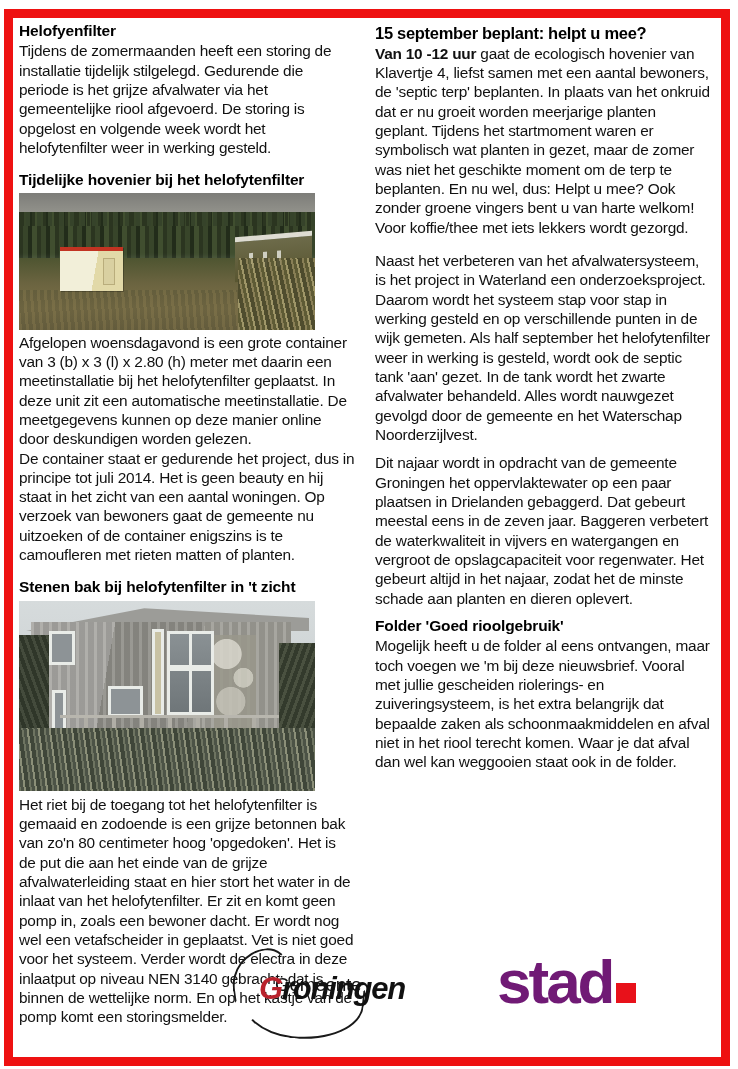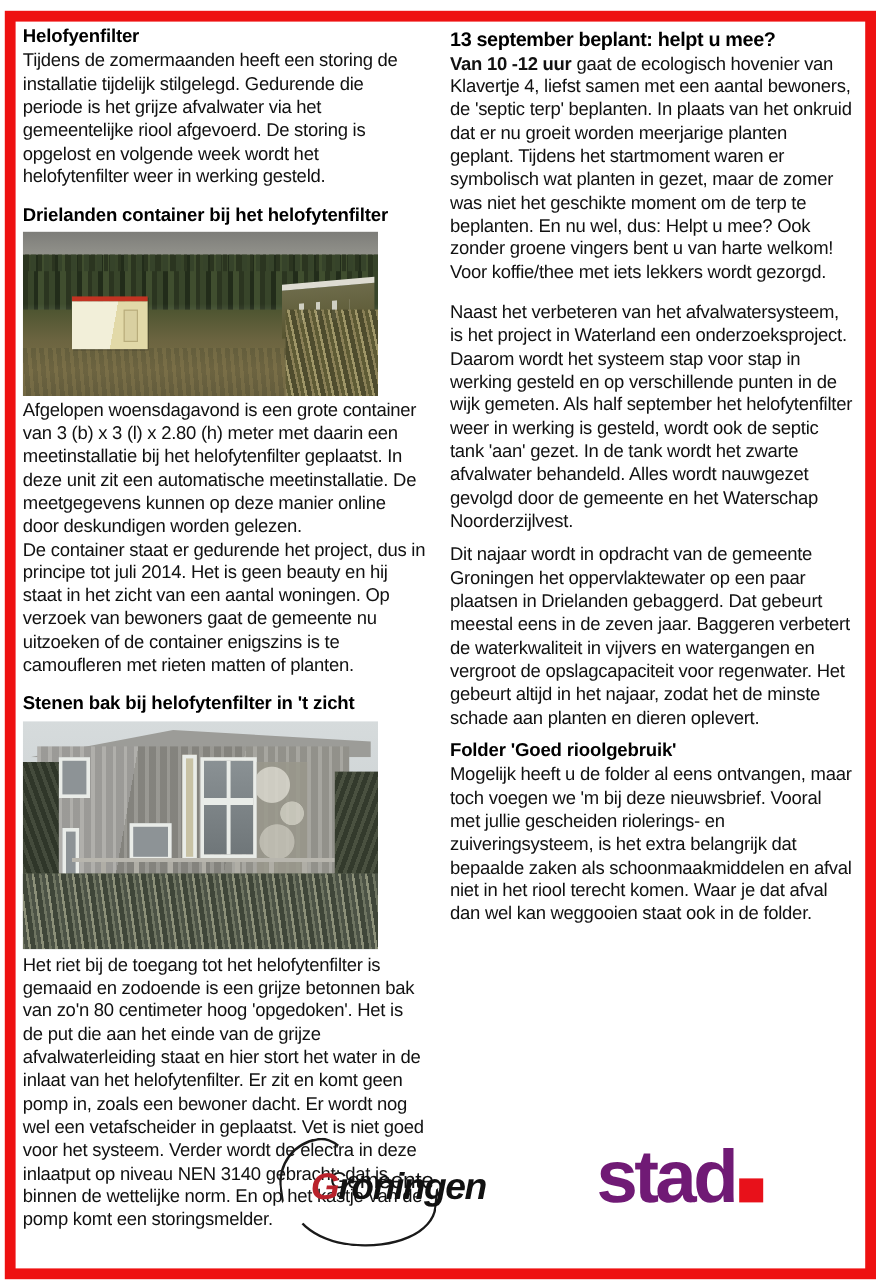--- a/index.html
+++ b/index.html
@@ -309,21 +309,21 @@
 
   <div class="columns">
 
     <div class="col col-left">
 
       <h2 class="sec-head">Helofyenfilter</h2>
       <p class="body">Tijdens de zomermaanden heeft een storing de installatie tijdelijk stilgelegd. Gedurende die periode is het grijze afvalwater via het gemeentelijke riool afgevoerd. De storing is opgelost en volgende week wordt het helofytenfilter weer in werking gesteld.</p>
 
       <div class="gap-md"></div>
 
-      <h2 class="sec-head">Drielanden container bij het helofytenfilter</h2>
+      <h2 class="sec-head">Tijdelijke hovenier bij het helofytenfilter</h2>
 
       <div class="photo photo-1">
         <div class="ph1-sky"></div>
         <div class="ph1-trees"></div>
         <div class="ph1-field"></div>
         <div class="ph1-building"></div>
         <div class="ph1-container"></div>
         <div class="ph1-reed"></div>
       </div>
 
@@ -348,21 +348,21 @@
         <div class="ph2-bushL"></div>
         <div class="ph2-bushR"></div>
         <div class="ph2-grass"></div>
       </div>
 
       <p class="body">Het riet bij de toegang tot het helofytenfilter is gemaaid en zodoende is een grijze betonnen bak van zo'n 80 centimeter hoog 'opgedoken'. Het is de put die aan het einde van de grijze afvalwaterleiding staat en hier stort het water in de inlaat van het helofytenfilter. Er zit en komt geen pomp in, zoals een bewoner dacht. Er wordt nog wel een vetafscheider in geplaatst. Vet is niet goed voor het systeem. Verder wordt de electra in deze inlaatput op niveau NEN 3140 gebracht: dat is binnen de wettelijke norm. En op het kastje van de pomp komt een storingsmelder.</p>
     </div>
 
     <div class="col col-right">
 
-      <h2 class="headline">13 september beplant: helpt u mee?</h2>
+      <h2 class="headline">15 september beplant: helpt u mee?</h2>
 
       <p class="body"><span class="lead-bold">Van 10 -12 uur</span><span> gaat de ecologisch hovenier van Klavertje 4, liefst samen met een aantal bewoners, de 'septic terp' beplanten. In plaats van het onkruid dat er nu groeit worden meerjarige planten geplant. Tijdens het startmoment waren er symbolisch wat planten in gezet, maar de zomer was niet het geschikte moment om de terp te beplanten. En nu wel, dus: Helpt u mee? Ook zonder groene vingers bent u van harte welkom! Voor koffie/thee met iets lekkers wordt gezorgd.</span></p>
 
       <div class="gap-md"></div>
 
       <p class="body">Naast het verbeteren van het afvalwatersysteem, is het project in Waterland een onderzoeksproject. Daarom wordt het systeem stap voor stap in werking gesteld en op verschillende punten in de wijk gemeten. Als half september het helofytenfilter weer in werking is gesteld, wordt ook de septic tank 'aan' gezet. In de tank wordt het zwarte afvalwater behandeld. Alles wordt nauwgezet gevolgd door de gemeente en het Waterschap Noorderzijlvest.</p>
 
       <div class="gap-sm"></div>
 
       <p class="body">Dit najaar wordt in opdracht van de gemeente Groningen het oppervlaktewater op een paar plaatsen in Drielanden gebaggerd. Dat gebeurt meestal eens in de zeven jaar. Baggeren verbetert de waterkwaliteit in vijvers en watergangen en vergroot de opslagcapaciteit voor regenwater. Het gebeurt altijd in het najaar, zodat het de minste schade aan planten en dieren oplevert.</p>

